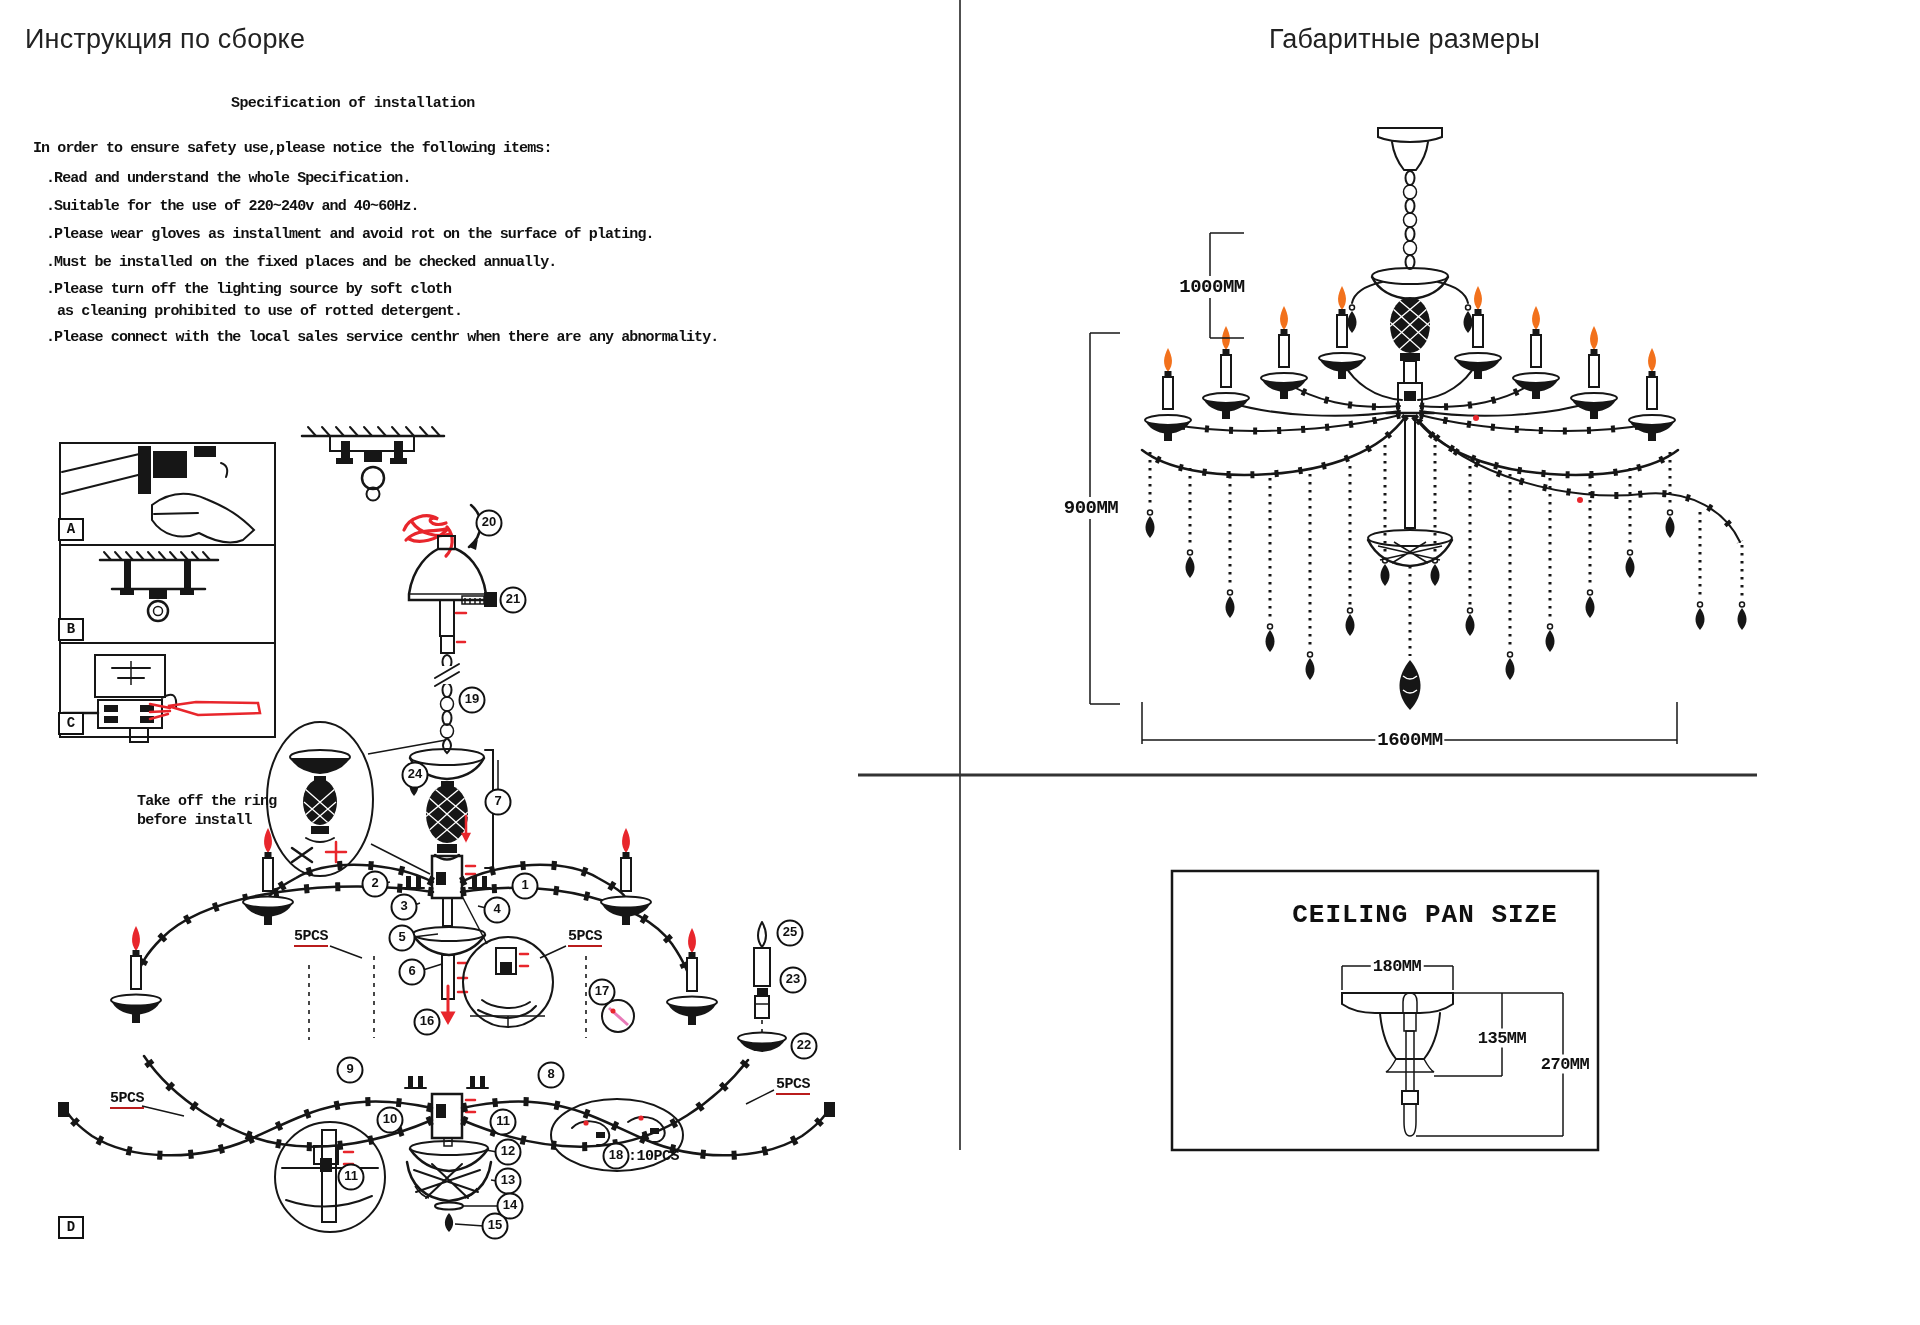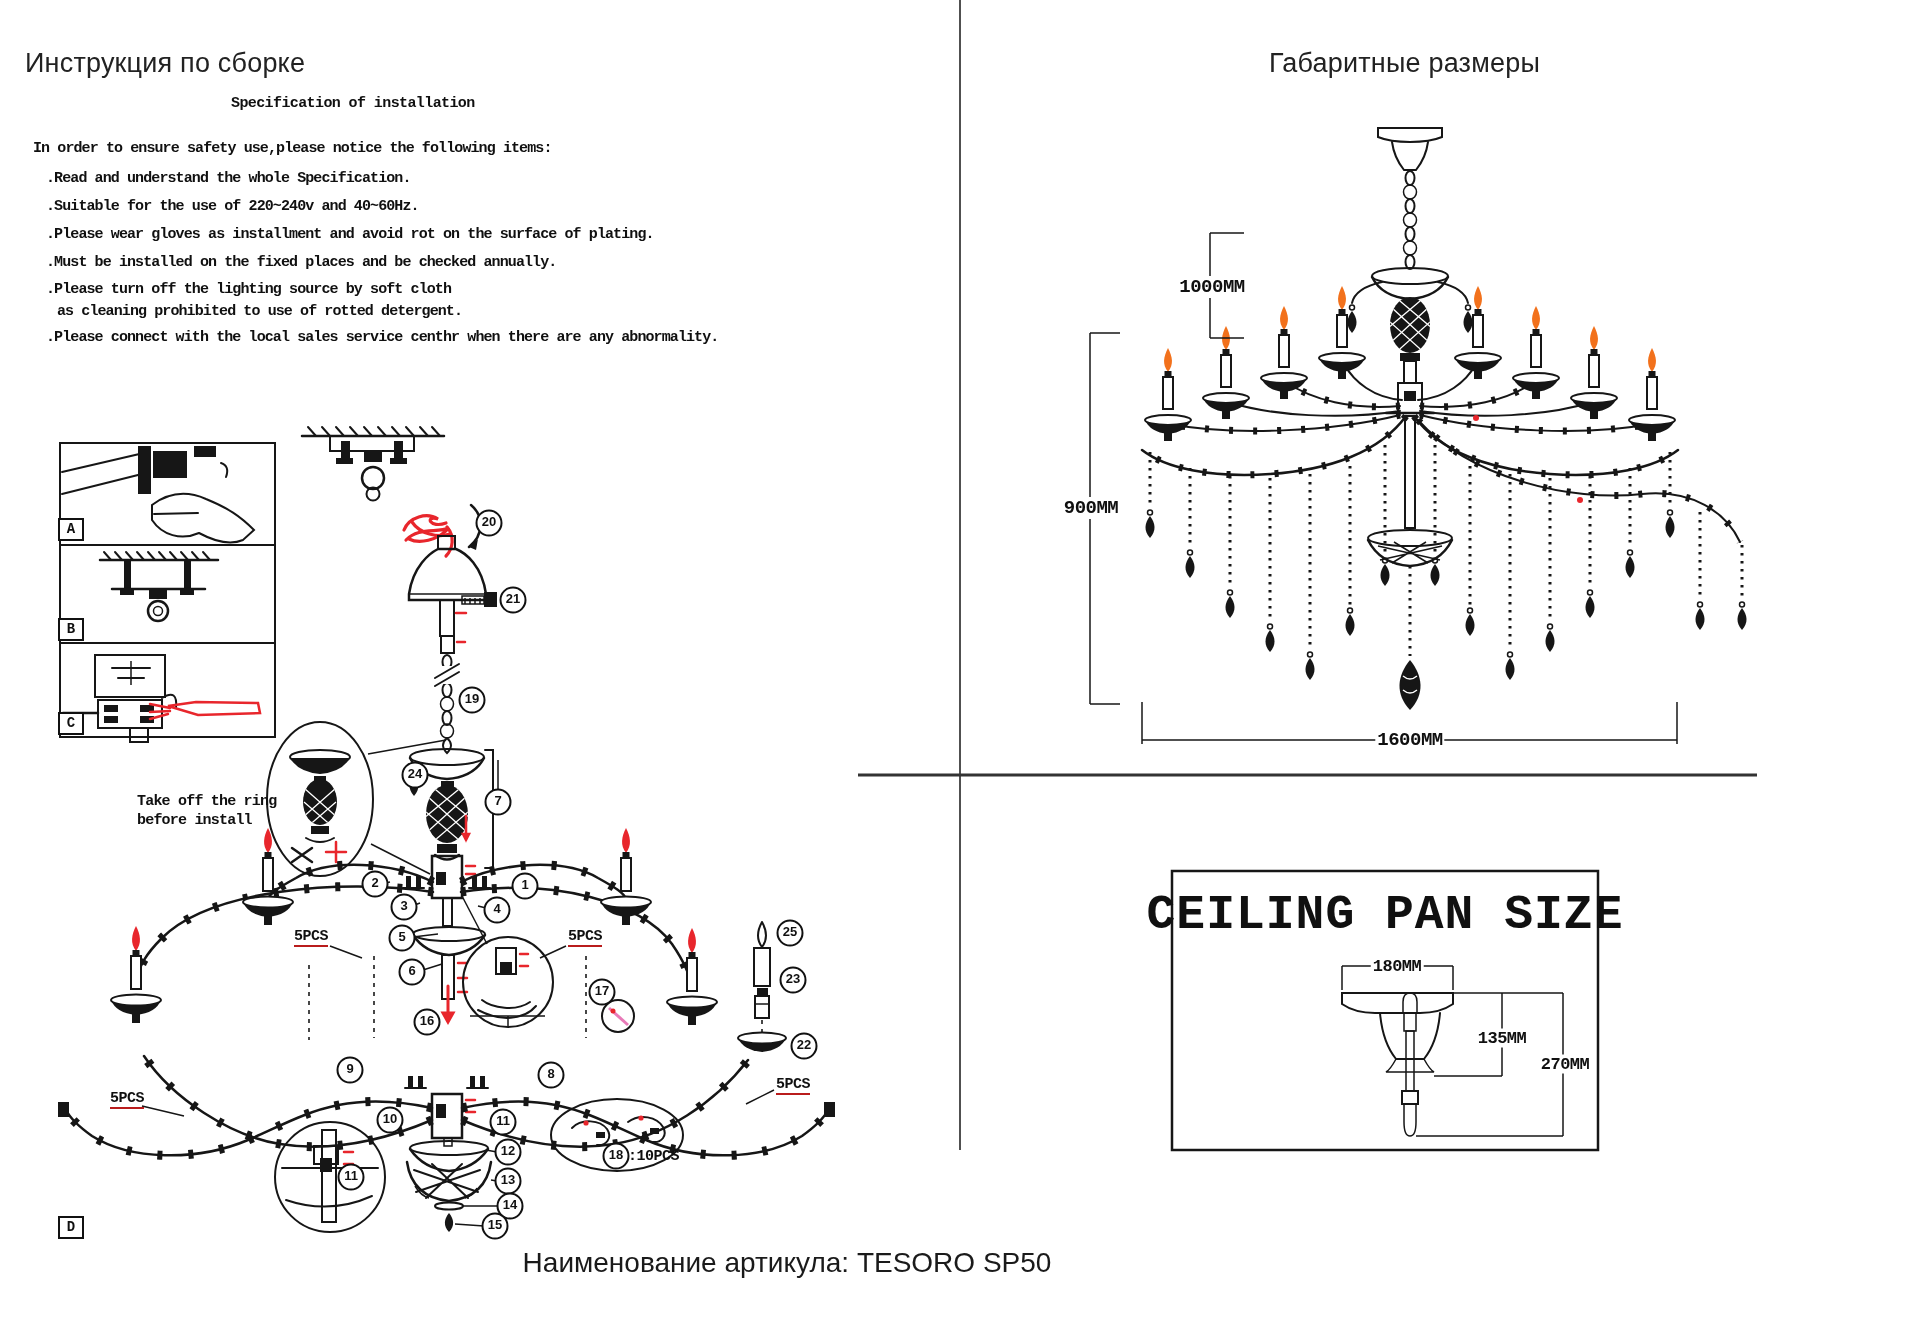--- a/index.html
+++ b/index.html
@@ -1,34 +1,34 @@
 <!DOCTYPE html>
 <html><head>
 <meta charset="utf-8">
 <style>
   html,body{margin:0;padding:0;background:#888;}
   .page{position:relative;width:1920px;height:1325px;background:#ffffff;overflow:hidden;
         font-family:"Liberation Sans",sans-serif;color:#111;}
   svg.art{position:absolute;left:0;top:0;}
-  .ttl{position:absolute;font-size:27px;color:#222;letter-spacing:0.2px;margin-top:24px;}
+  .ttl{position:absolute;font-size:27px;color:#222;letter-spacing:0.2px;}
   .mono{font-family:"Liberation Mono","DejaVu Sans Mono",monospace;font-weight:bold;color:#101010;}
   .spec-head{position:absolute;left:231px;top:95px;font-size:15px;letter-spacing:-0.6px;}
   .spec-line{position:absolute;font-size:15px;letter-spacing:-0.9px;white-space:pre;}
   .note-line{position:absolute;font-size:15px;letter-spacing:-0.8px;}
   .callout{position:absolute;width:23px;height:23px;border:2.4px solid #111;border-radius:50%;
            background:#fff;font-family:Liberation Sans, sans-serif;font-weight:bold;
            font-size:13px;line-height:19px;text-align:center;transform:translate(-50%,-50%);z-index:5;}
   .qty{position:absolute;font-size:15px;letter-spacing:-0.5px;z-index:4;}
   .qty.u{border-bottom:2px solid #b91c1c;padding-bottom:0px;}
   .steplab{position:absolute;width:22px;height:19px;border:2px solid #111;background:#fff;
            font-size:14px;line-height:19px;text-align:center;z-index:5;}
   .dim{position:absolute;background:#fff;font-size:19px;letter-spacing:-0.5px;padding:0 2px;
        transform:translate(-50%,-50%);z-index:4;}
   .dim.sm{font-size:17px;}
-  .pan-title{position:absolute;font-size:48px;letter-spacing:1px;transform:translate(-50%,-50%);z-index:4;}
+  .pan-title{position:absolute;font-size:26px;letter-spacing:1px;transform:translate(-50%,-50%);z-index:4;margin-left:40px;}
   .article{position:absolute;left:487px;top:1247px;width:600px;text-align:center;font-size:28px;color:#1a1a1a;}
   
   .ln{stroke:#161616;stroke-width:2;fill:none;stroke-linecap:round;}
   .ln15{stroke:#161616;stroke-width:1.5;fill:none;}
   .ln25{stroke:#161616;stroke-width:2.5;fill:none;stroke-linecap:round;}
   .ink{fill:#161616;stroke:none;}
   .beads{stroke:#161616;stroke-width:9;fill:none;stroke-dasharray:5 26;stroke-linecap:butt;}
   .beads7{stroke:#161616;stroke-width:7;fill:none;stroke-dasharray:4 20;stroke-linecap:butt;}
   .strand{stroke:#161616;stroke-width:3;fill:none;stroke-dasharray:2.5 5.5;}
   .dashv{stroke:#333;stroke-width:1.8;fill:none;stroke-dasharray:4 5;}
@@ -537,14 +537,13 @@
 
   <div class="mono dim" style="left:1212px;top:287px;">1000MM</div>
   <div class="mono dim" style="left:1091px;top:508px;">900MM</div>
   <div class="mono dim" style="left:1410px;top:740px;">1600MM</div>
 
   <div class="mono pan-title" style="left:1385px;top:915px;">CEILING PAN SIZE</div>
   <div class="mono dim sm" style="left:1397px;top:966px;">180MM</div>
   <div class="mono dim sm" style="left:1502px;top:1038px;">135MM</div>
   <div class="mono dim sm" style="left:1565px;top:1064px;">270MM</div>
 
-  <div class="article">Наименование артикула: TESORO SP50</div>
 </div>
 
 </body></html>

